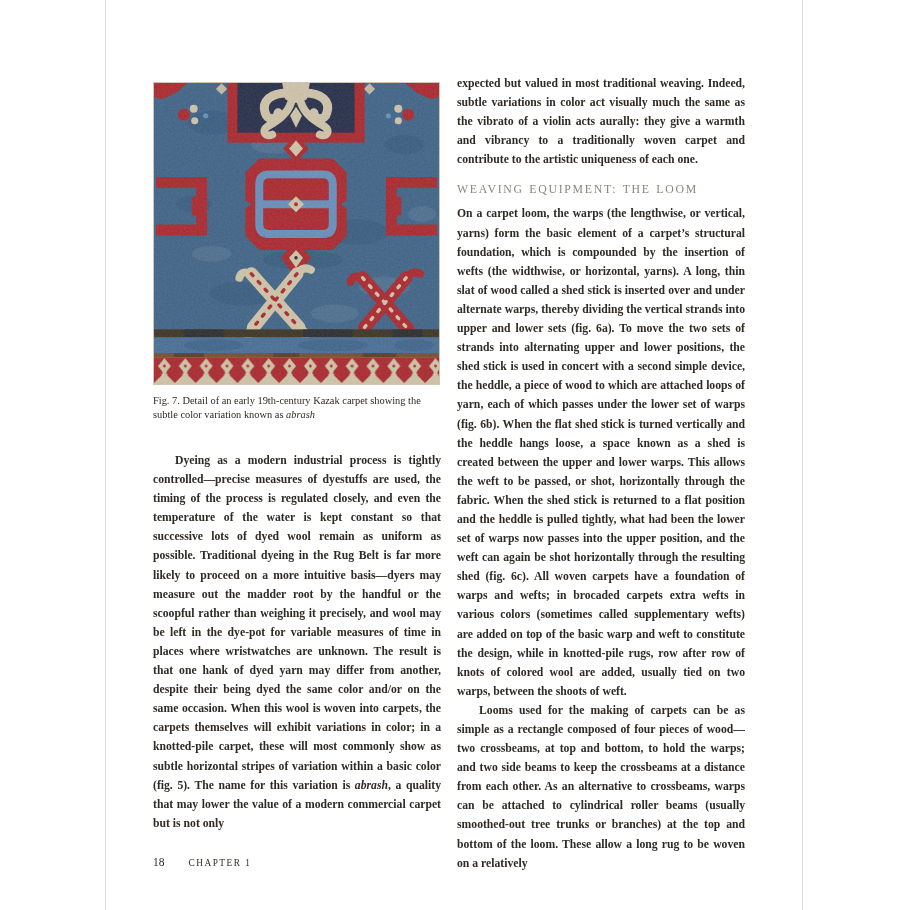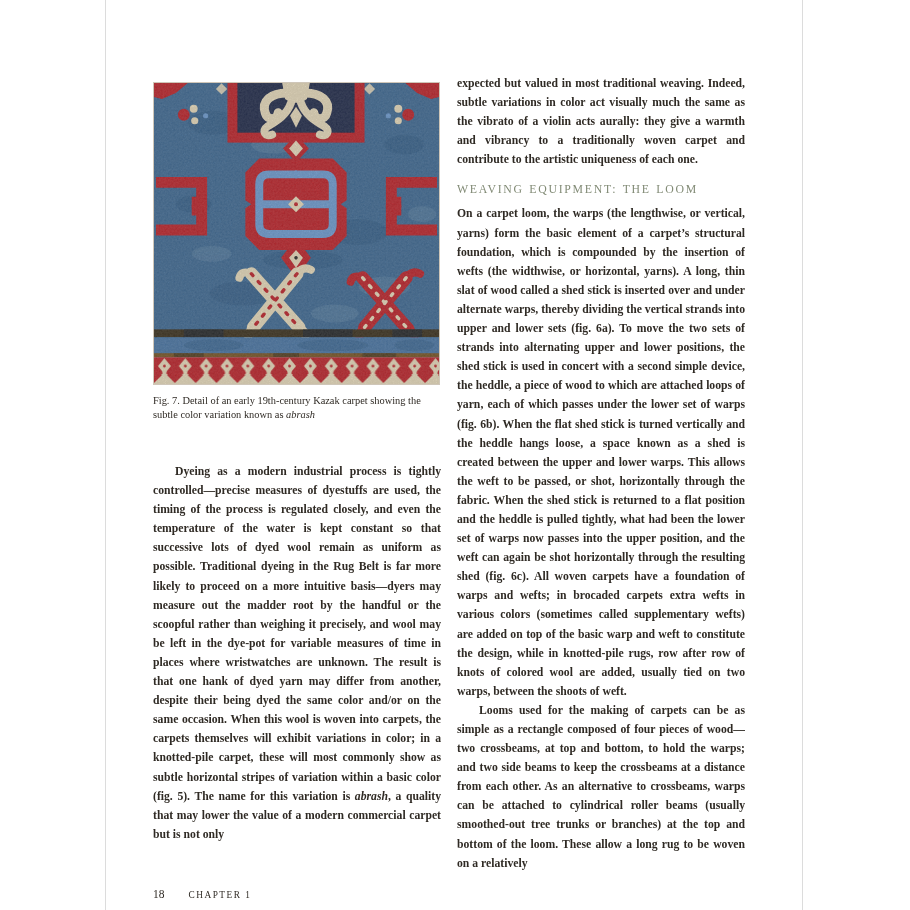--- a/index.html
+++ b/index.html
@@ -13,30 +13,30 @@
 
   figure.carpet{position:absolute;left:153px;top:82px;width:287px;height:303px;margin:0;
     border:1px solid #cfc6b8;box-sizing:border-box;}
   figure.carpet svg{display:block;width:100%;height:100%;}
 
   .caption{position:absolute;left:153px;top:394px;width:287px;
     font-size:10.4px;line-height:14px;color:var(--c-text,#2f2a24);}
   .caption em{font-style:italic;}
 
   .col{position:absolute;width:288px;}
-  .col-left{left:153px;top:451px;margin-top:11px;}
+  .col-left{left:153px;top:451px;}
   .col-right{left:457px;top:74px;}
   .col p{margin:0;text-align:justify;font-size:11.7px;line-height:19.1px;font-weight:bold;}
   .col p.indent{text-indent:22px;}
   .col p em{font-style:italic;}
   .col h2{margin:13px 0 7px 0;font-size:11.8px;font-weight:normal;
     letter-spacing:1.7px;word-spacing:1px;color:var(--c-heading-green,#828b76);}
 
   .footer{position:absolute;left:153px;top:856px;display:flex;align-items:baseline;}
-  .footer .pagenum{font-size:11.5px;margin-top:32px;}
+  .footer .pagenum{font-size:11.5px;}
   .footer .chapter{font-size:9.3px;letter-spacing:1.5px;margin-left:24px;}
 
   
   .f-field{fill:var(--c-field-blue,#3f6b97);}
   .f-red{fill:var(--c-red,#c0222a);}
   .s-red{stroke:var(--c-red,#c0222a);fill:none;}
   .f-navy{fill:var(--c-navy,#202a4c);}
   .f-cream{fill:var(--c-cream,#ecdfc0);}
   .s-cream{stroke:var(--c-cream,#ecdfc0);fill:none;}
   .s-lblue{stroke:var(--c-light-blue,#6f9ed6);fill:none;}

